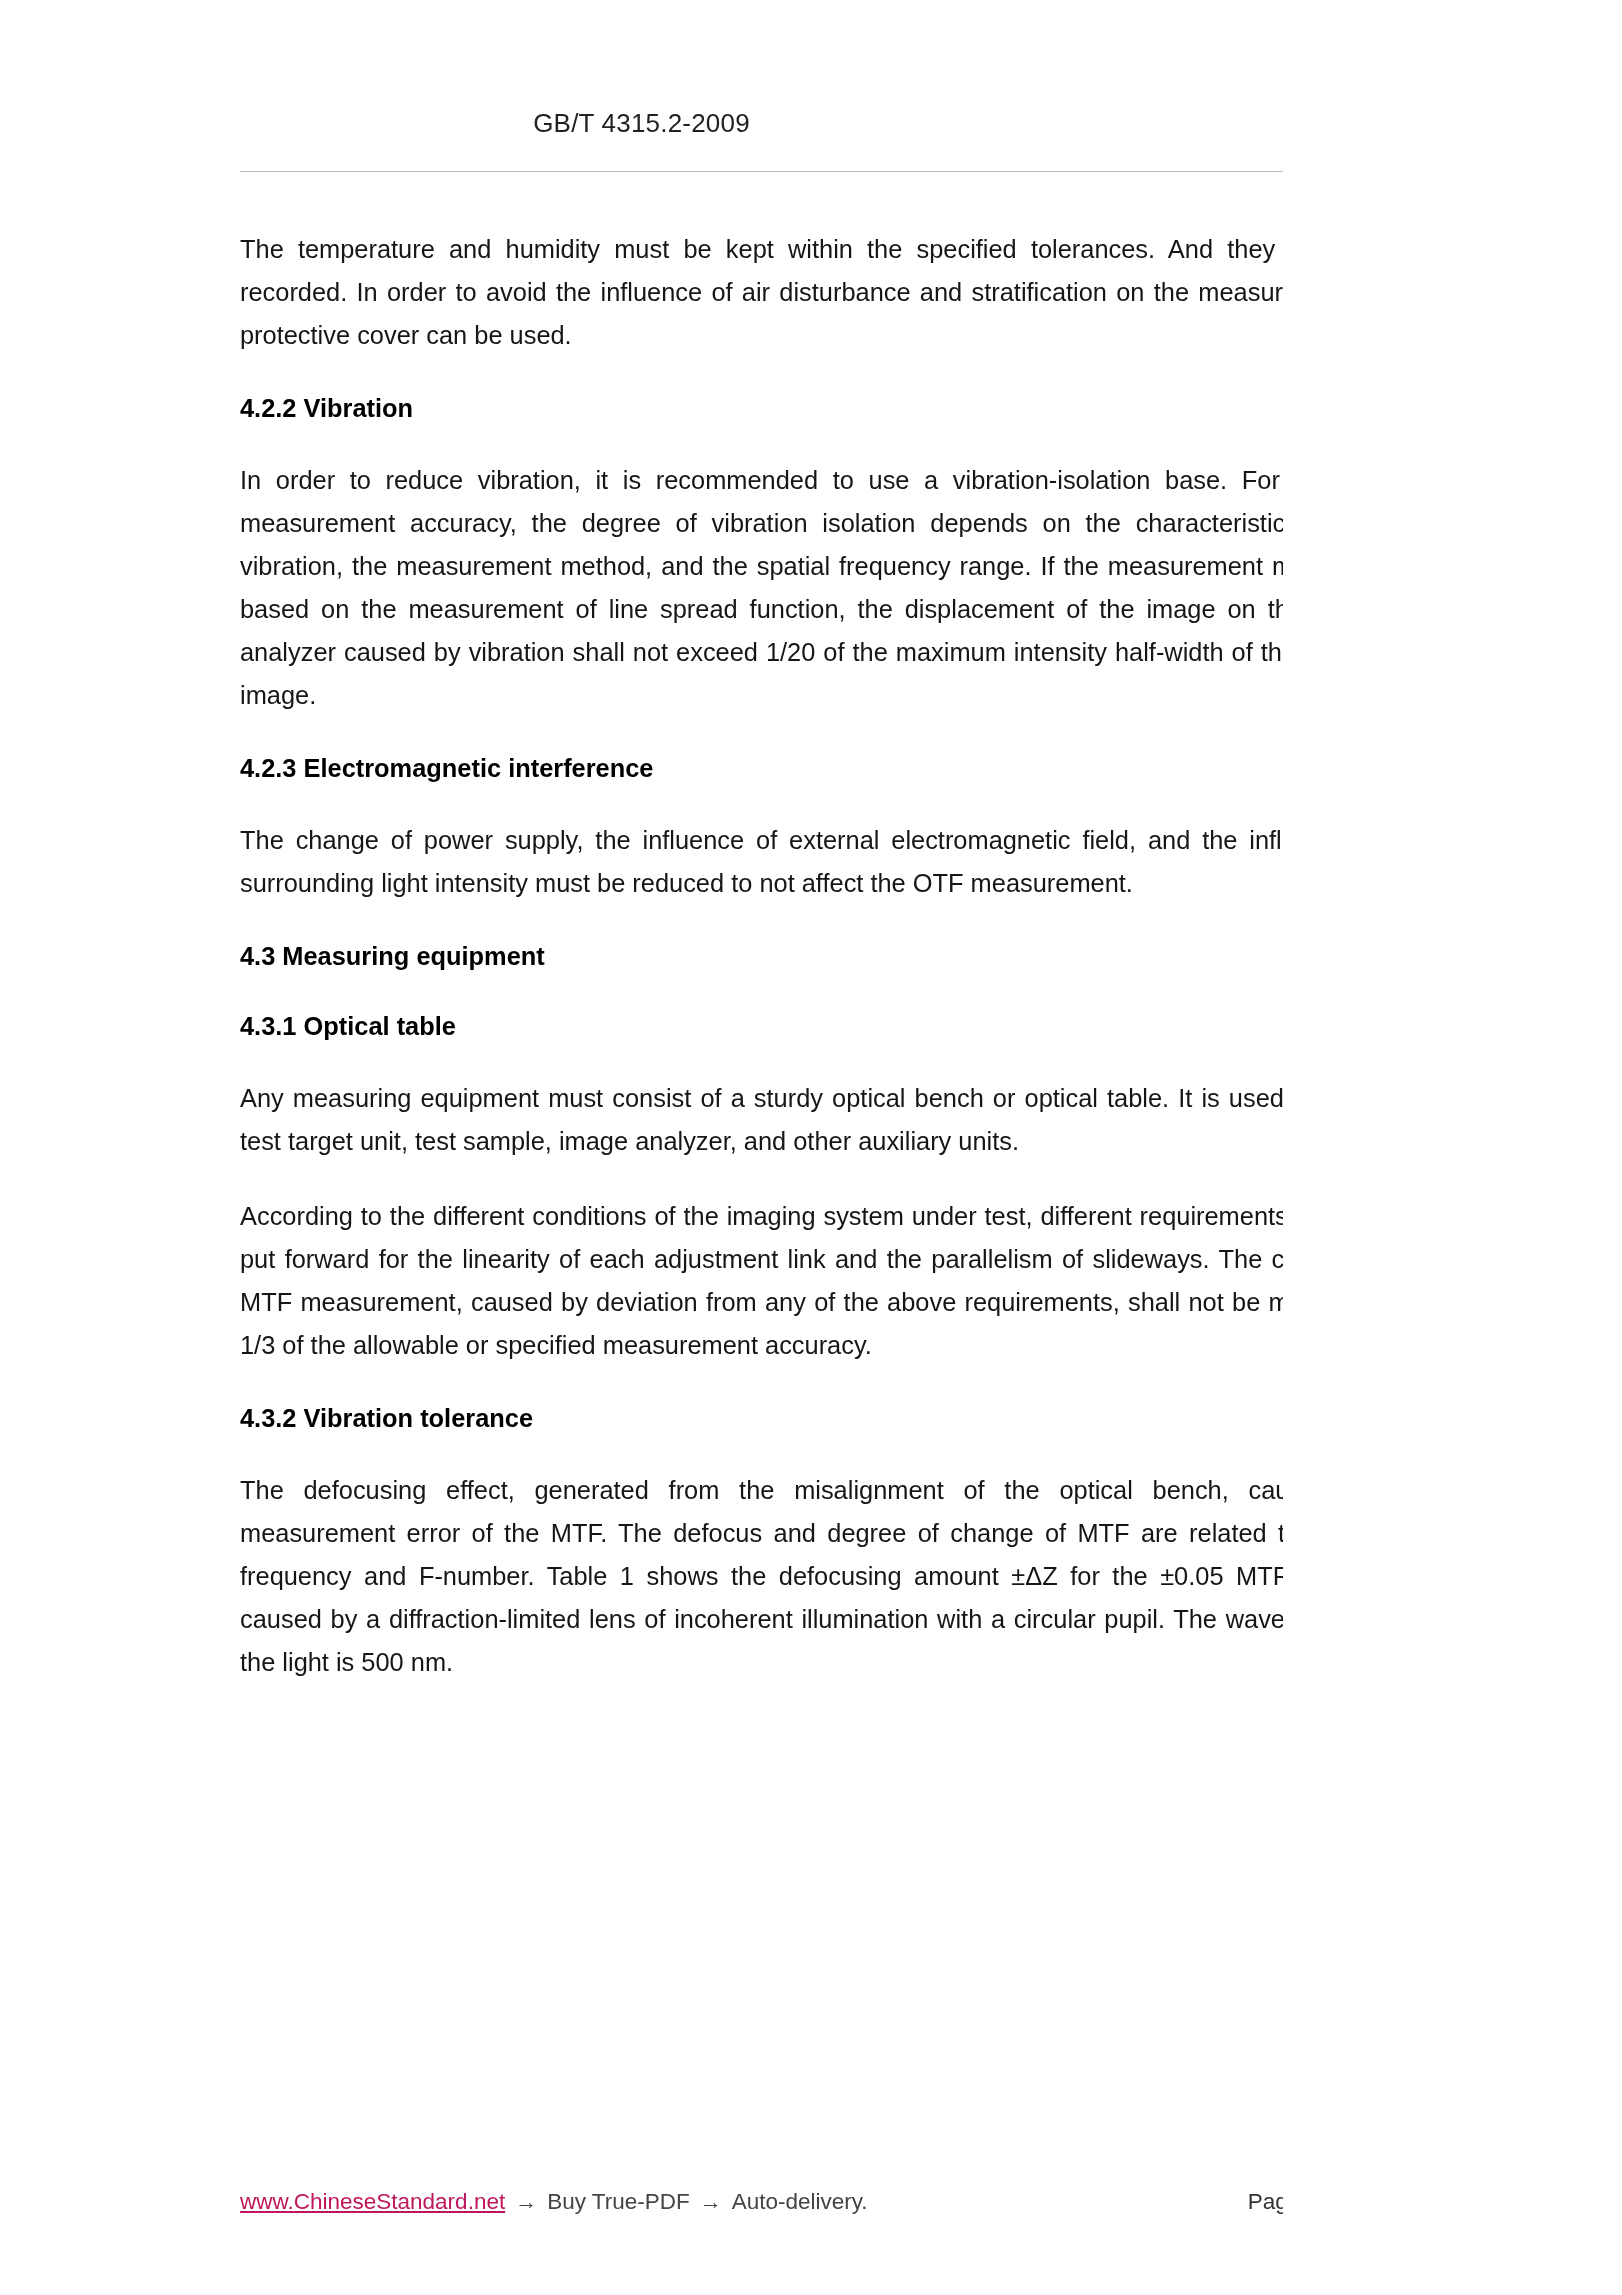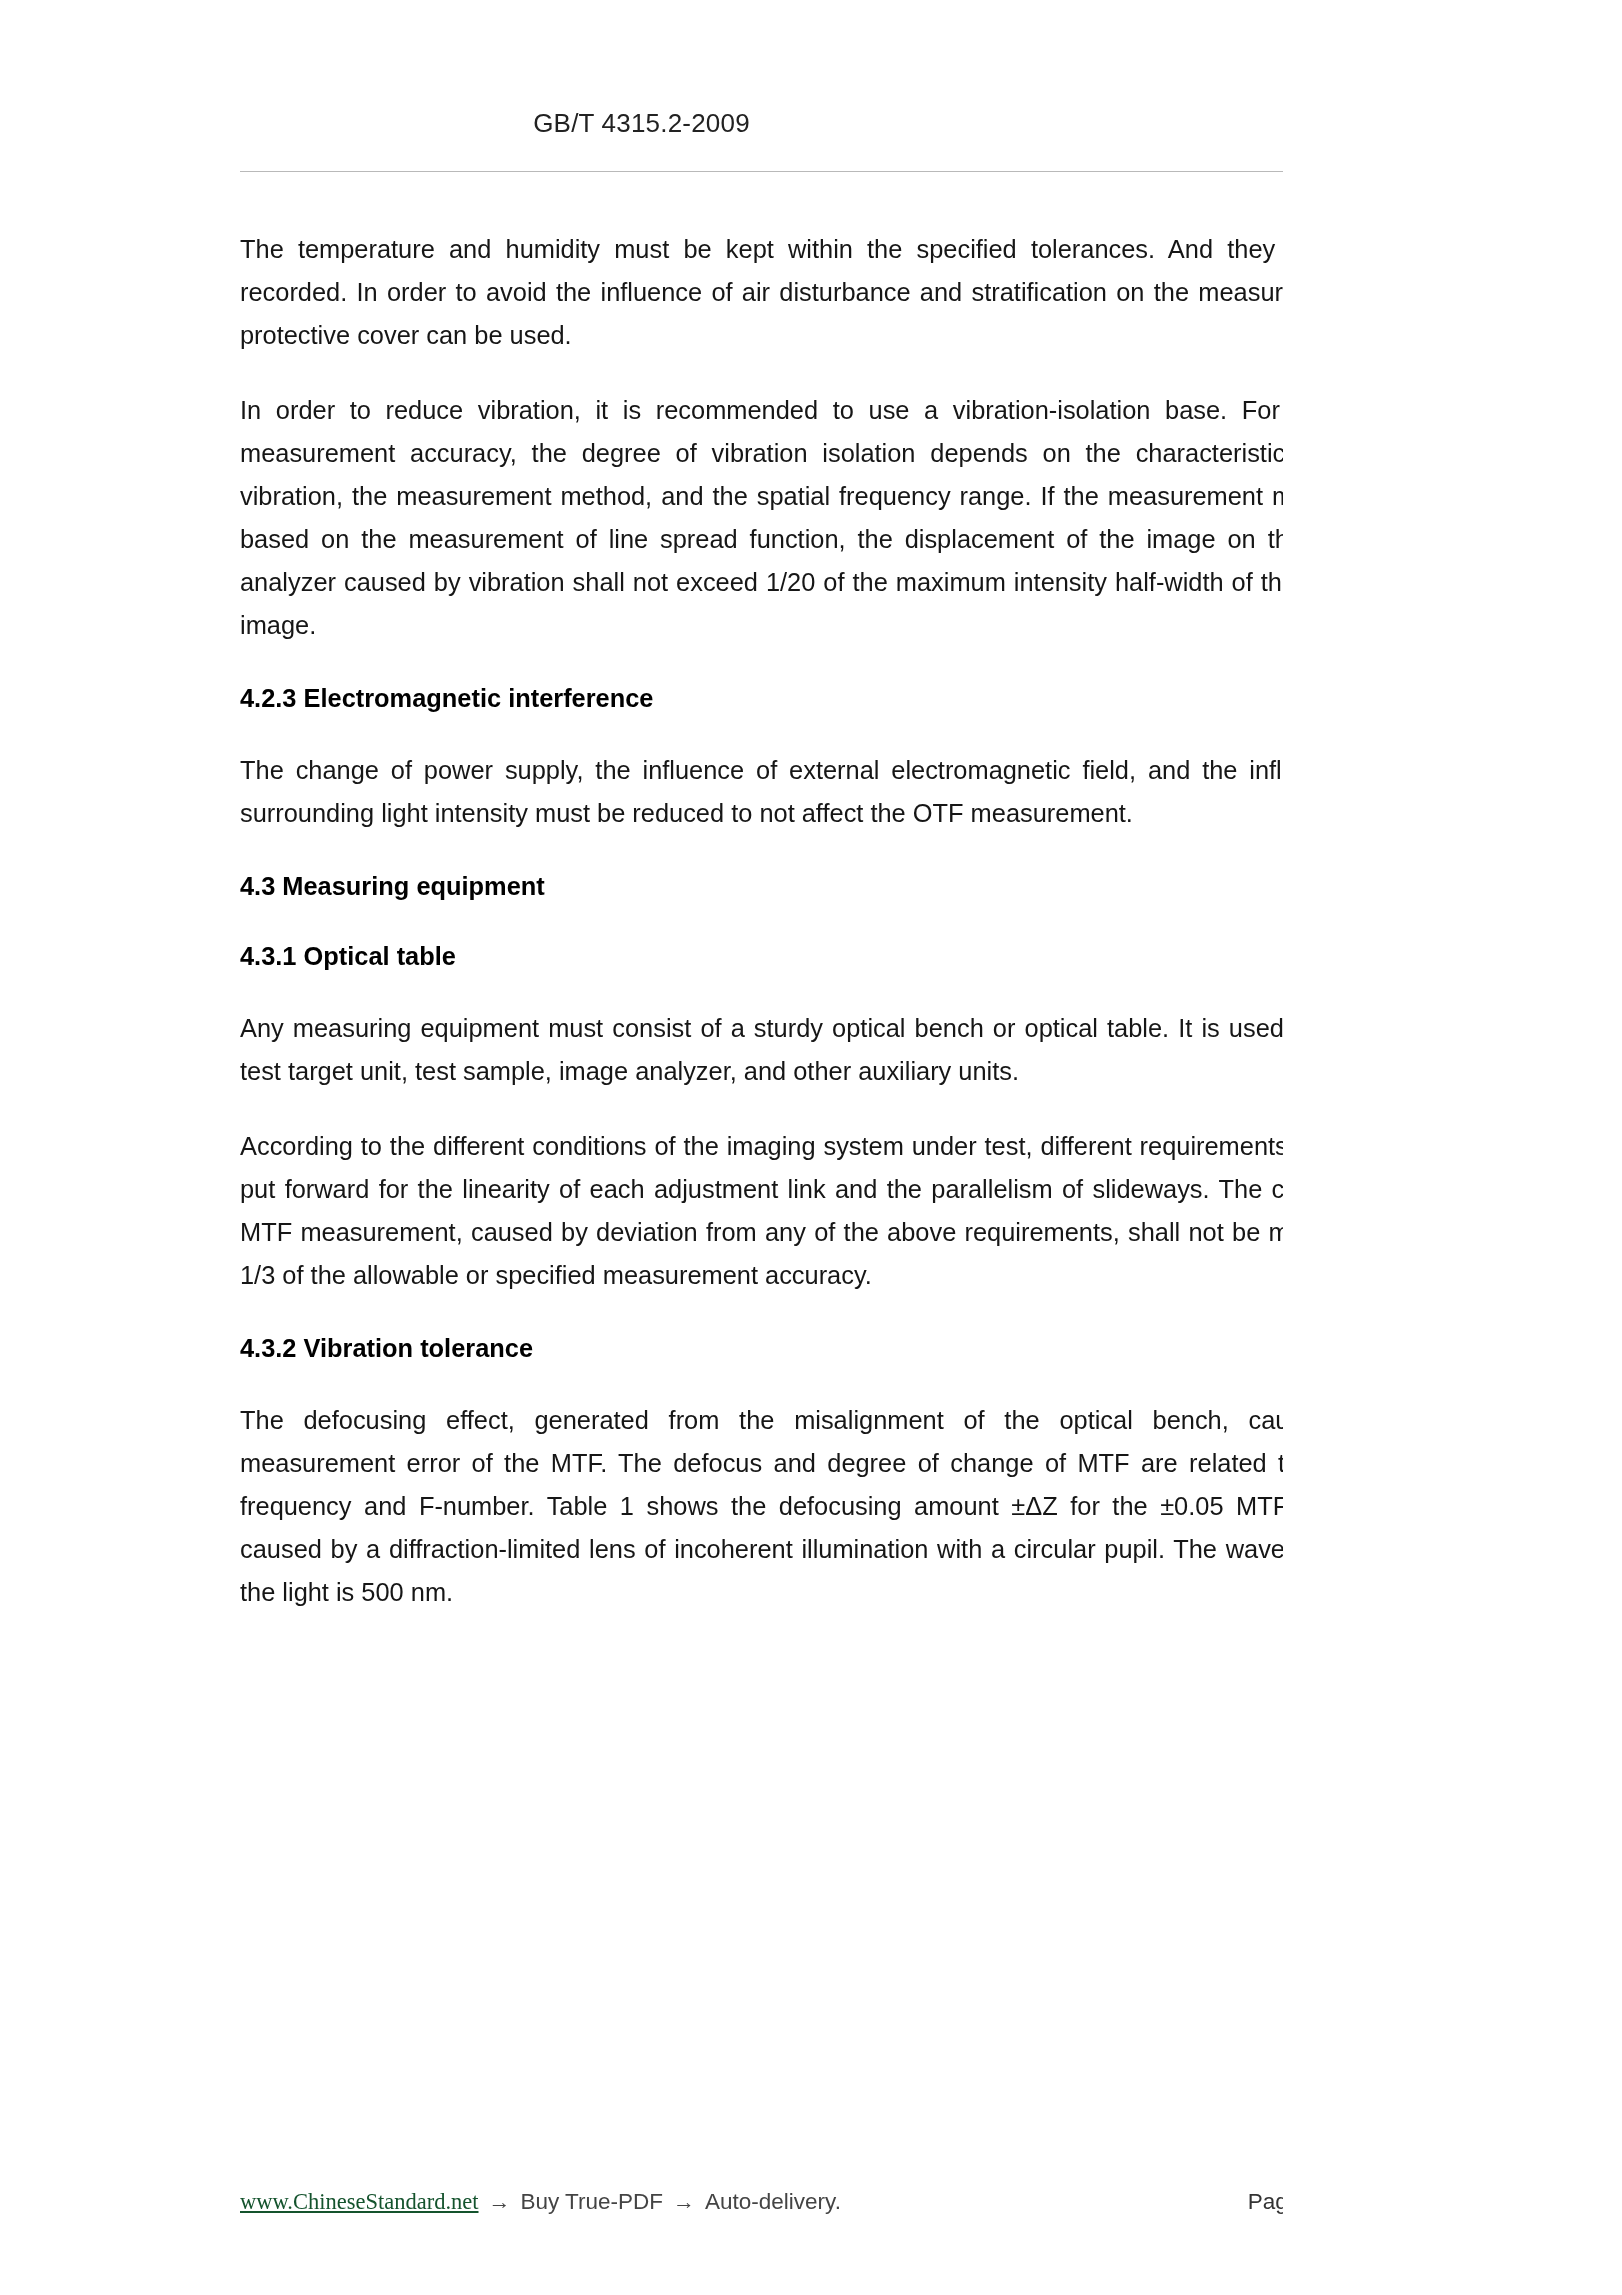--- a/index.html
+++ b/index.html
@@ -71,23 +71,22 @@
     display: flex;
     align-items: baseline;
   }
   .footer-left {
     display: flex;
     align-items: baseline;
     gap: 10px;
     color: #444444;
   }
   .footer-url {
-    color: #14532d;
+    color: #be185d;
     text-decoration: underline;
-    font-family: Liberation Serif, serif;
   }
   .footer-arrow {
     font-size: 22px;
     color: #444444;
   }
   .footer-right {
     margin-left: auto;
     color: #333333;
     display: flex;
     align-items: baseline;
@@ -103,20 +102,21 @@
 
 <div class="page">
 
   <div class="header">GB/T 4315.2-2009</div>
   <div class="header-rule"></div>
 
   <div class="content">
 
     <p class="body-text">The temperature and humidity must be kept within the specified tolerances. And they shall be recorded. In order to avoid the influence of air disturbance and stratification on the measurement, a protective cover can be used.</p>
 
+    <h3 class="section-heading">4.2.2 Vibration</h3>
 
     <p class="body-text">In order to reduce vibration, it is recommended to use a vibration-isolation base. For a given measurement accuracy, the degree of vibration isolation depends on the characteristics of the vibration, the measurement method, and the spatial frequency range. If the measurement method is based on the measurement of line spread function, the displacement of the image on the image analyzer caused by vibration shall not exceed 1/20 of the maximum intensity half-width of the test slit image.</p>
 
     <h3 class="section-heading">4.2.3 Electromagnetic interference</h3>
 
     <p class="body-text">The change of power supply, the influence of external electromagnetic field, and the influence of surrounding light intensity must be reduced to not affect the OTF measurement.</p>
 
     <h3 class="section-heading">4.3 Measuring equipment</h3>
 
     <h3 class="section-heading">4.3.1 Optical table</h3>

